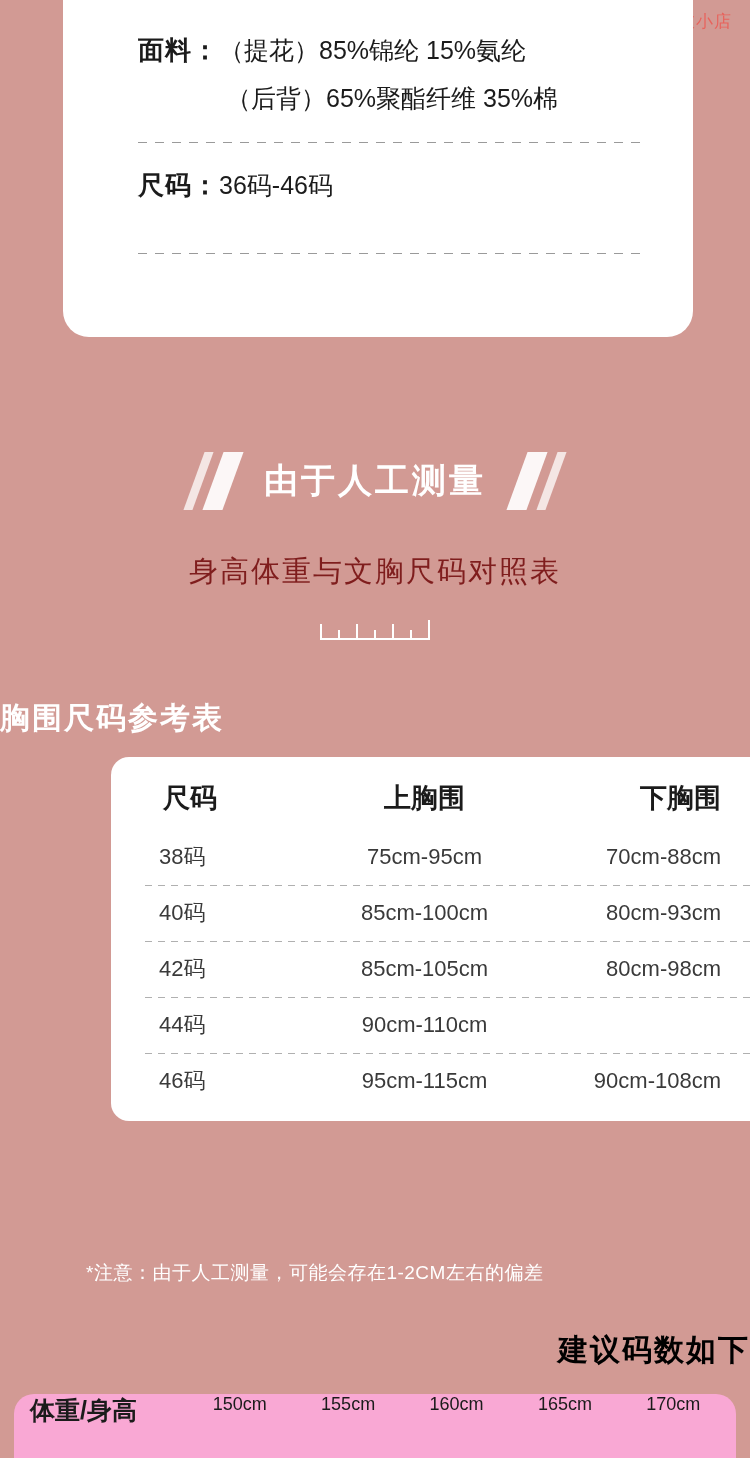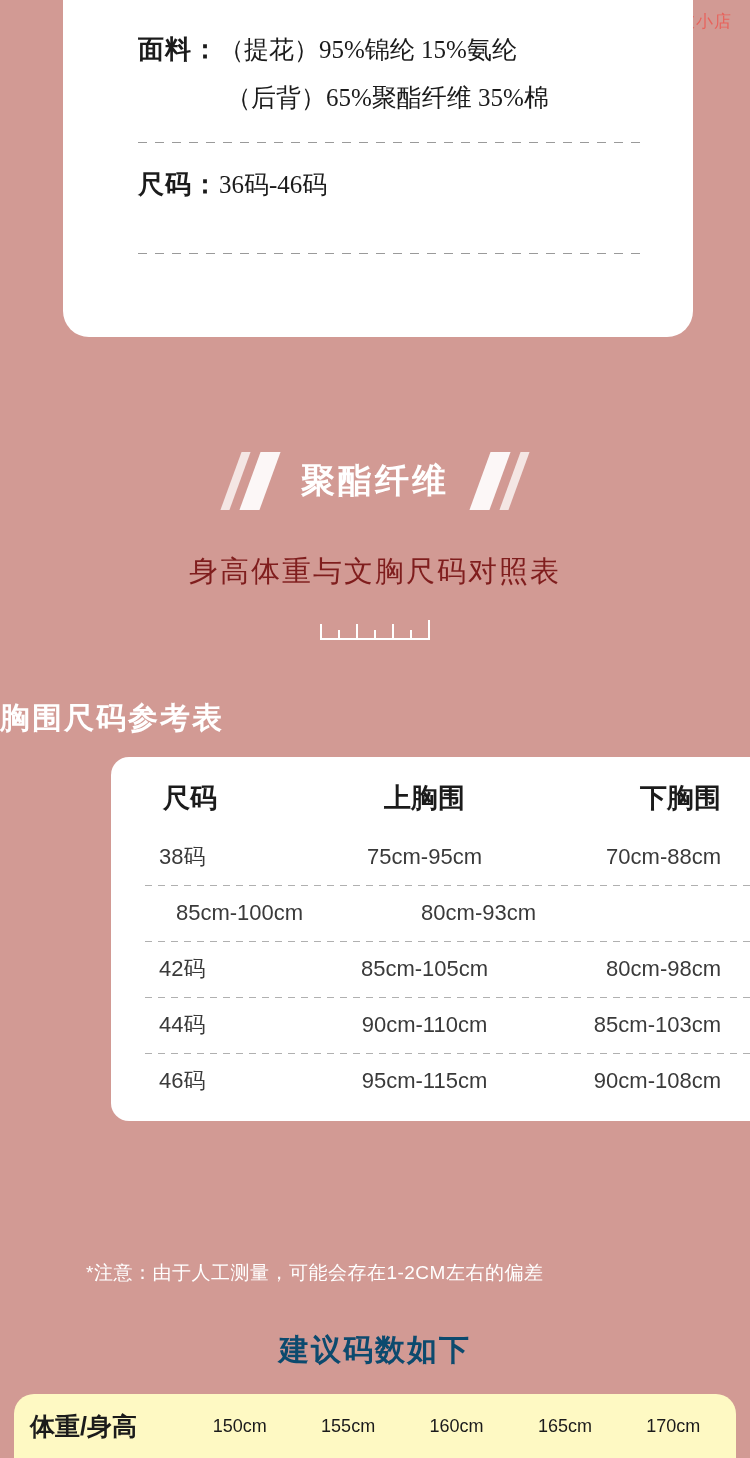--- a/index.html
+++ b/index.html
@@ -32,21 +32,20 @@
   .info-card {
     position: absolute;
     left: 63px;
     top: 0px;
     width: 630px;
     height: 337px;
     background: #ffffff;
     border-bottom-left-radius: 26px;
     border-bottom-right-radius: 26px;
     padding: 26px 40px 16px 75px;
-    font-family: Liberation Serif, serif;
   }
   .info-row {
     display: flex;
     align-items: baseline;
     font-size: 25px;
     color: #1b1b1b;
     line-height: 48px;
     white-space: nowrap;
   }
   .info-label {
@@ -204,37 +203,37 @@
     color: #ffffff;
     letter-spacing: .5px;
     margin-top: 42px;
   }
 
   
   .suggest-title {
     position: absolute;
     top: 1330px;
     width: 750px;
-    text-align: center;
+    text-align: right;
     font-size: 30px;
     font-weight: bold;
-    color: #0c4a6e;
+    color: #000000;
     letter-spacing: 2px;
   }
   .suggest-card {
     position: absolute;
     left: 14px;
     top: 1394px;
     width: 722px;
     height: 64px;
-    background: #fef9c3;
+    background: #f9a8d4;
     border-top-left-radius: 20px;
     border-top-right-radius: 20px;
     display: flex;
-    align-items: center;
+    align-items: flex-start;
     padding: 0 16px;
     gap: 15px;
   }
   .sc-head {
     font-size: 25px;
     font-weight: bold;
     color: #1b1b1b;
     width: 148px;
     white-space: nowrap;
   }
@@ -249,41 +248,41 @@
 </head>
 <body>
 
 <div class="page">
 
   <div class="watermark">佳达内衣小店</div>
 
   <div class="info-card">
     <div class="info-row">
       <span class="info-label">面料：</span>
-      <span class="info-value">（提花）95%锦纶 15%氨纶</span>
+      <span class="info-value">（提花）85%锦纶 15%氨纶</span>
     </div>
     <div class="info-sub" style="padding-left:88px">（后背）65%聚酯纤维 35%棉</div>
 
     <div class="dash-line"></div>
 
     <div class="info-row size-row">
       <span class="info-label">尺码：</span>
       <span class="info-value">36码-46码</span>
     </div>
 
     <div class="dash-line second"></div>
   </div>
 
   <div class="banner">
     <div class="banner-inner">
       <div class="slash-group">
         <div class="slash thin"></div>
         <div class="slash"></div>
       </div>
-      <div class="banner-title">聚酯纤维</div>
+      <div class="banner-title">由于人工测量</div>
       <div class="slash-group">
         <div class="slash"></div>
         <div class="slash thin"></div>
       </div>
     </div>
   </div>
 
   <div class="banner-sub">身高体重与文胸尺码对照表</div>
 
   <div class="ruler">
@@ -305,32 +304,32 @@
       <div class="st-c2">上胸围</div>
       <div class="st-c3">下胸围</div>
     </div>
 
     <div class="st-row">
       <div class="st-c1">38码</div>
       <div class="st-c2">75cm-95cm</div>
       <div class="st-c3">70cm-88cm</div>
     </div>
     <div class="st-row">
+      <div class="st-c1">40码</div>
       <div class="st-c2">85cm-100cm</div>
       <div class="st-c3">80cm-93cm</div>
     </div>
     <div class="st-row">
       <div class="st-c1">42码</div>
       <div class="st-c2">85cm-105cm</div>
       <div class="st-c3">80cm-98cm</div>
     </div>
     <div class="st-row">
       <div class="st-c1">44码</div>
       <div class="st-c2">90cm-110cm</div>
-      <div class="st-c3">85cm-103cm</div>
     </div>
     <div class="st-row">
       <div class="st-c1">46码</div>
       <div class="st-c2">95cm-115cm</div>
       <div class="st-c3">90cm-108cm</div>
     </div>
   </div>
 
   <div class="note">*注意：由于人工测量，可能会存在1-2CM左右的偏差</div>
 

